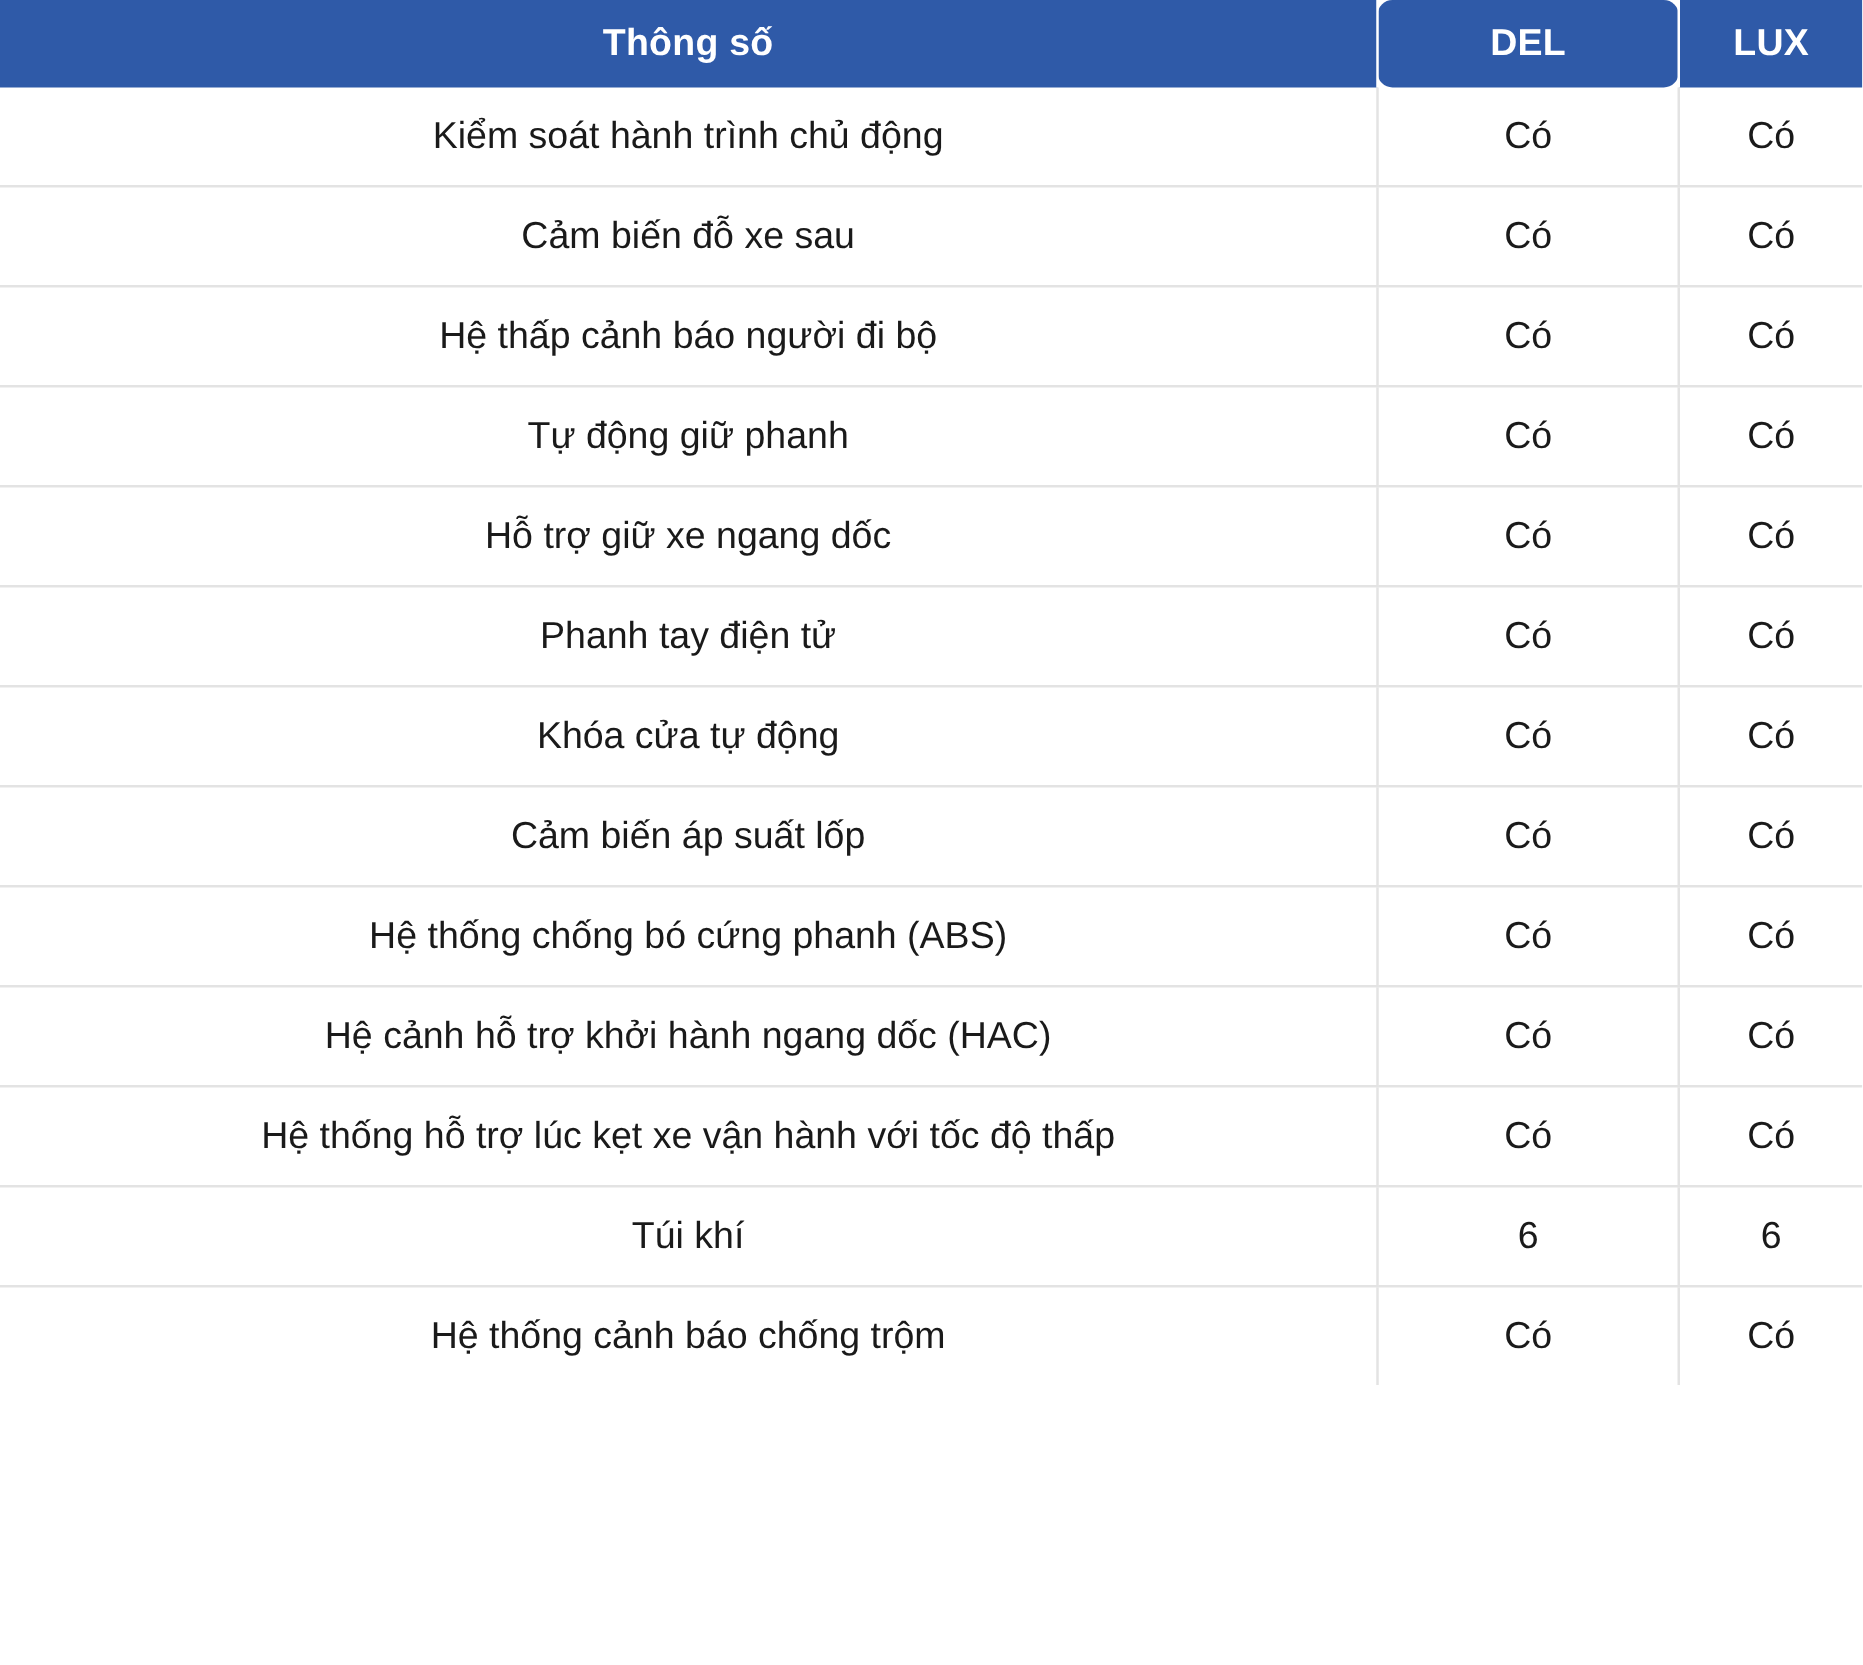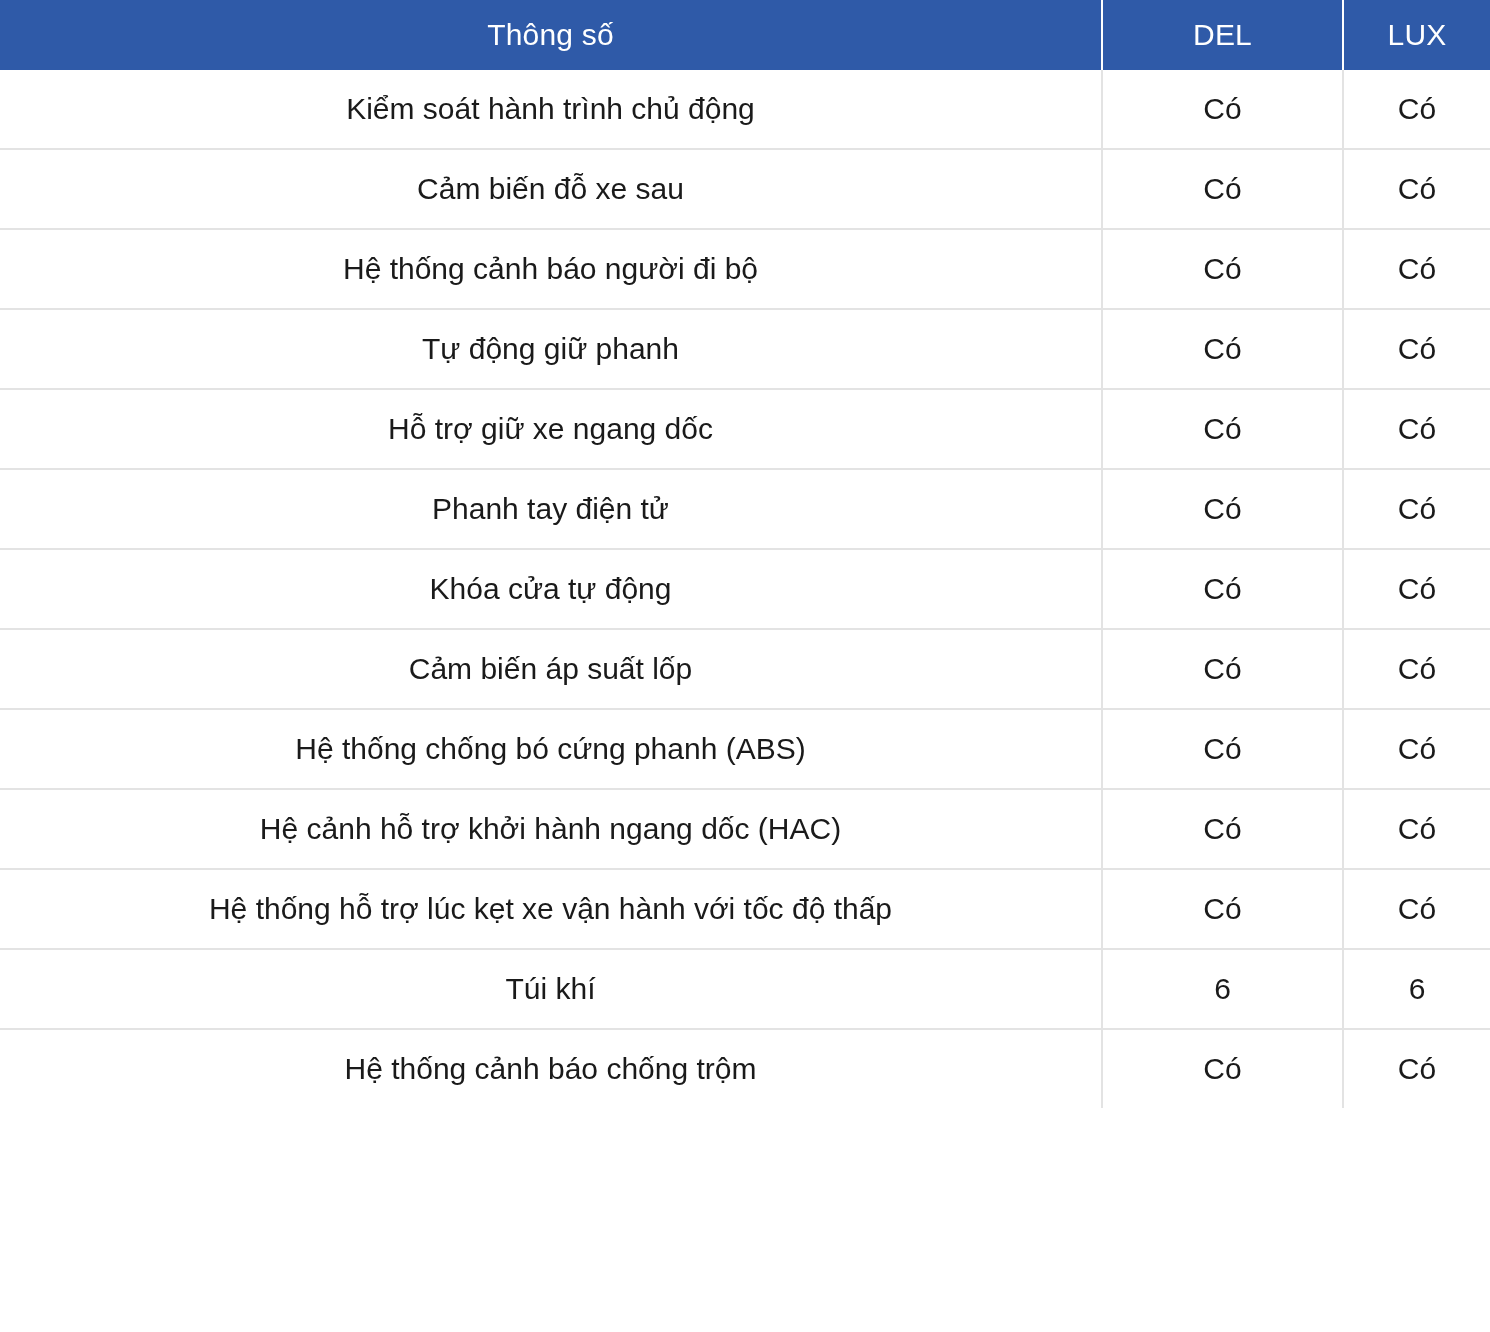--- a/index.html
+++ b/index.html
@@ -28,35 +28,36 @@
   }
 
   
   col.col-feature { width: 1102px; }
   col.col-del     { width: 241px; }
   col.col-lux     { width: 147px; }
 
   thead th {
     background: #2f5aa8;
     color: #ffffff;
-    font-weight: normal;
+    font-weight: bold;
     font-size: 30px;
     height: 70px;
     line-height: 70px;
     padding: 0;
     text-align: center;
     vertical-align: middle;
     border: 0;
     letter-spacing: 0.2px;
   }
   thead th.th-feature {
     border-right: 2px solid #ffffff;
   }
   thead th.th-del {
     border-right: 2px solid #ffffff;
+    border-radius: 12px;
   }
 
   tbody td {
     height: 78px;
     padding: 0 8px;
     text-align: center;
     vertical-align: middle;
     font-size: 30px;
     color: #1a1a1a;
     border-bottom: 2px solid #e3e3e3;
@@ -97,21 +98,21 @@
           <td class="cell-feature">Kiểm soát hành trình chủ động</td>
           <td class="cell-del">Có</td>
           <td class="cell-lux">Có</td>
         </tr>
         <tr>
           <td class="cell-feature">Cảm biến đỗ xe sau</td>
           <td class="cell-del">Có</td>
           <td class="cell-lux">Có</td>
         </tr>
         <tr>
-          <td class="cell-feature">Hệ thống cảnh báo người đi bộ</td>
+          <td class="cell-feature">Hệ thấp cảnh báo người đi bộ</td>
           <td class="cell-del">Có</td>
           <td class="cell-lux">Có</td>
         </tr>
         <tr>
           <td class="cell-feature">Tự động giữ phanh</td>
           <td class="cell-del">Có</td>
           <td class="cell-lux">Có</td>
         </tr>
         <tr>
           <td class="cell-feature">Hỗ trợ giữ xe ngang dốc</td>

